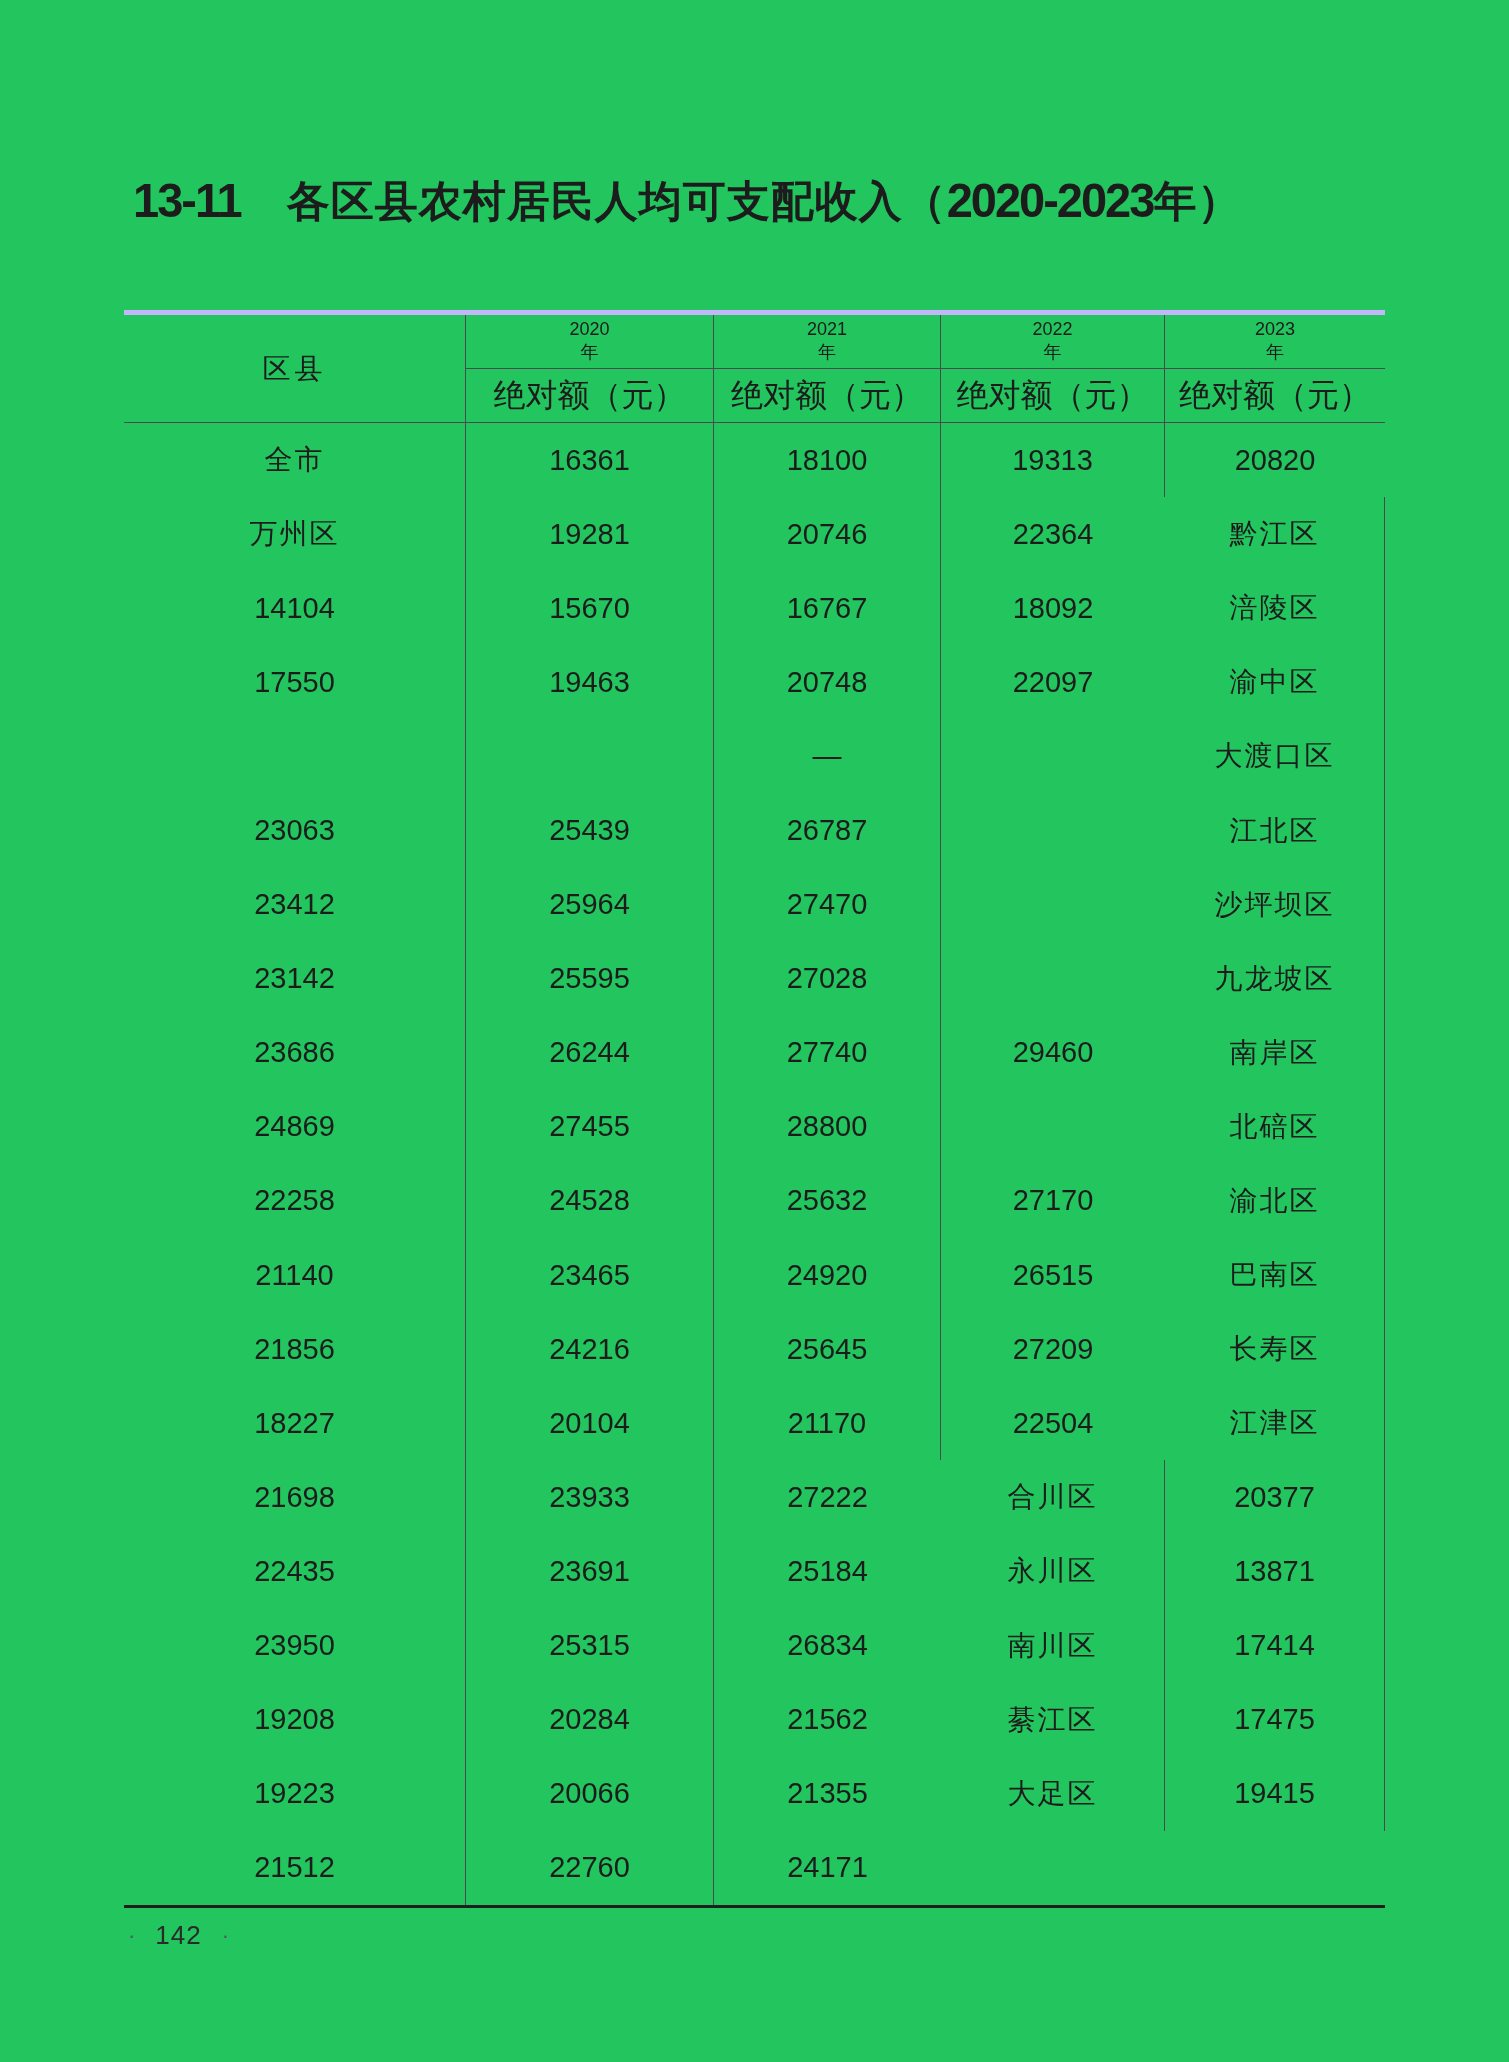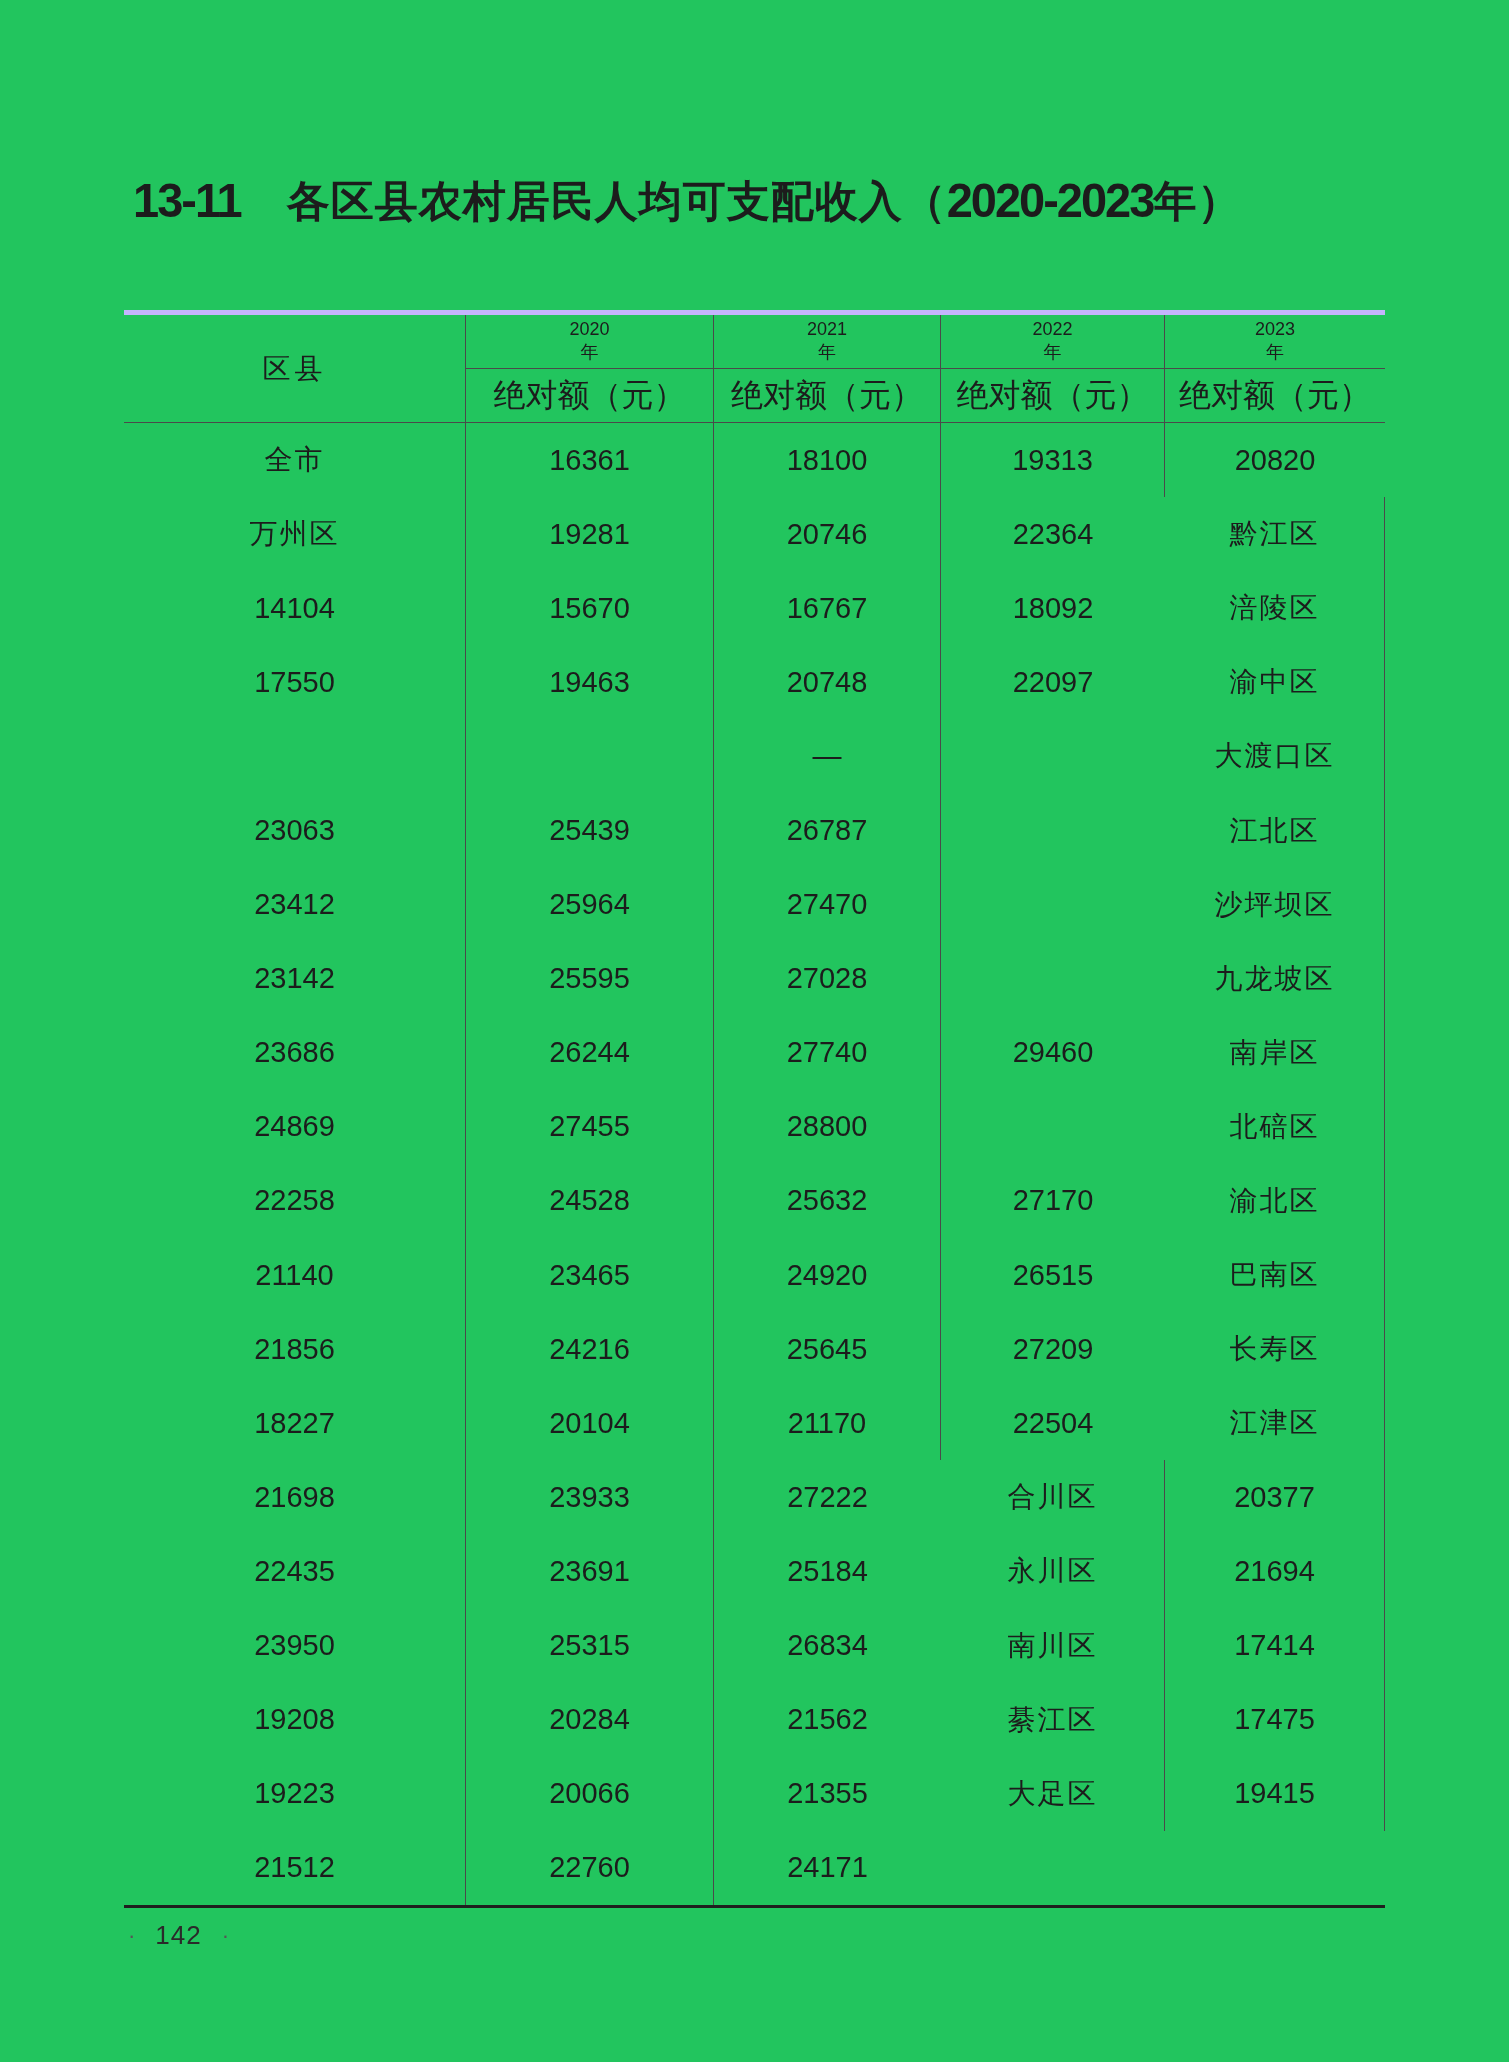--- a/index.html
+++ b/index.html
@@ -186,21 +186,21 @@
       <div class="cell cell-district v-line cjk">江津区</div>
       <div class="cell cell-value v-line">21698</div>
       <div class="cell cell-value v-line">23933</div>
       <div class="cell cell-value">27222</div>
       <div class="cell cell-district v-line cjk">合川区</div>
       <div class="cell cell-value v-line">20377</div>
       <div class="cell cell-value v-line">22435</div>
       <div class="cell cell-value v-line">23691</div>
       <div class="cell cell-value">25184</div>
       <div class="cell cell-district v-line cjk">永川区</div>
-      <div class="cell cell-value v-line">21694</div>
+      <div class="cell cell-value v-line">13871</div>
       <div class="cell cell-value v-line">23950</div>
       <div class="cell cell-value v-line">25315</div>
       <div class="cell cell-value">26834</div>
       <div class="cell cell-district v-line cjk">南川区</div>
       <div class="cell cell-value v-line">17414</div>
       <div class="cell cell-value v-line">19208</div>
       <div class="cell cell-value v-line">20284</div>
       <div class="cell cell-value">21562</div>
       <div class="cell cell-district v-line cjk">綦江区</div>
       <div class="cell cell-value v-line">17475</div>

